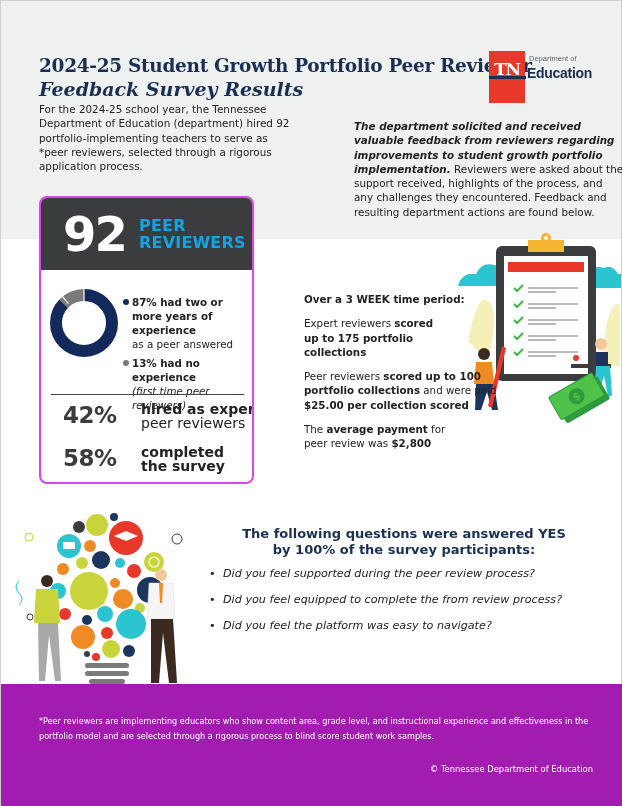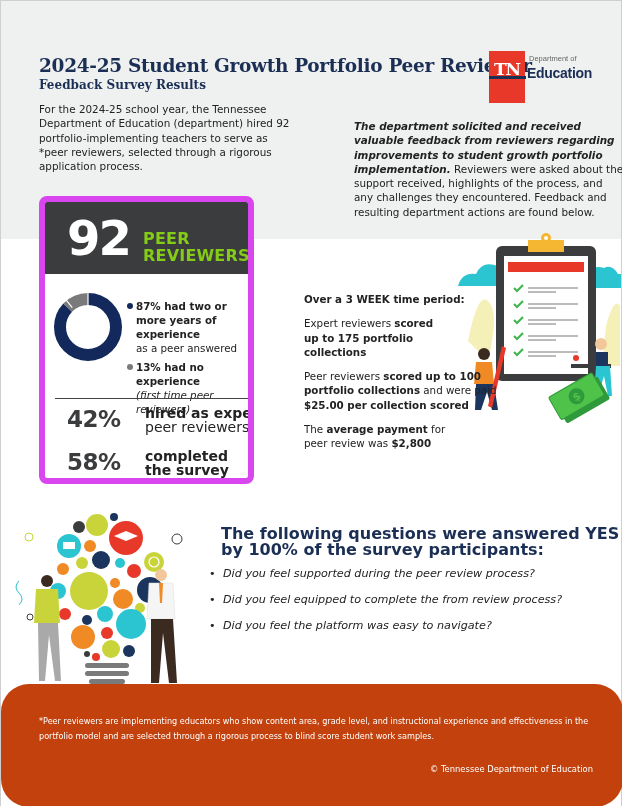--- a/index.html
+++ b/index.html
@@ -2,64 +2,64 @@
 <html><head>
 <meta charset="utf-8">
 <style>
   * { box-sizing: border-box; margin: 0; padding: 0; }
   html, body { width: 622px; height: 806px; overflow: hidden; background: #ffffff; }
   body { font-family: "DejaVu Sans", "Liberation Sans", sans-serif; color: #222; position: relative; }
   .page { position: absolute; left: 0; top: 0; width: 622px; height: 806px; border: 1px solid #cfcfcf; border-bottom: none; background: #fff; }
   .top-band { position: absolute; left: 0; top: 0; width: 620px; height: 238px; background: #eff0f0; }
 
   .title { position: absolute; left: 38px; top: 54px; font-family: "DejaVu Serif", "Liberation Serif", serif; font-size: 18.5px; color: #1b2f55; letter-spacing: -0.3px; white-space: nowrap; }
-  .subtitle { position: absolute; left: 38px; top: 77px; font-family: "DejaVu Serif", "Liberation Serif", serif; font-size: 12px; color: #1b2f55; white-space: nowrap; }
+  .subtitle { position: absolute; left: 38px; top: 77px; font-family: "DejaVu Serif", "Liberation Serif", serif; font-style: italic; font-size: 19px; color: #1b2f55; white-space: nowrap; }
 
   .logo { position: absolute; left: 488px; top: 38px; width: 110px; height: 48px; }
   .logo-box { position: absolute; left: 0; top: 0; width: 36px; height: 52px; background: #e8382a; color: #fff; font-family: "DejaVu Serif", "Liberation Serif", serif; font-weight: bold; font-size: 17px; text-align: center; line-height: 36px; letter-spacing: -1px; margin-top: 12px; }
   .logo-bar { position: absolute; left: 0; top: 37px; width: 37px; height: 3px; background: #1b2f55; }
   .logo-dept { position: absolute; left: 40px; top: 15px; font-size: 7.5px; color: #666; font-family: "Liberation Sans", sans-serif; white-space: nowrap; }
   .logo-edu { position: absolute; left: 38px; top: 26px; font-size: 14px; font-weight: bold; color: #1b2f55; font-family: "Liberation Sans", sans-serif; white-space: nowrap; letter-spacing: -0.3px; }
 
   .intro-left { position: absolute; left: 38px; top: 101px; width: 252px; font-size: 10.4px; line-height: 14.3px; color: #222; }
   .intro-right { position: absolute; left: 307px; top: 118px; width: 270px; font-size: 10.4px; line-height: 14.3px; color: #222; margin-left: 46px; }
   .intro-right b { font-style: italic; }
 
-  .card { position: absolute; left: 38px; top: 195px; width: 215px; height: 288px; border: 6px solid #d946ef; border-radius: 8px; background: #fff; overflow: hidden; }
+  .card { position: absolute; left: 38px; top: 195px; width: 215px; height: 288px; border: 2px solid #d946ef; border-radius: 8px; background: #fff; overflow: hidden; }
   .card-head { position: absolute; left: 0; top: 0; width: 100%; height: 72px; background: #3b3c3e; }
   .big92 { position: absolute; left: 22px; top: 8px; font-size: 48px; font-weight: bold; color: #fff; letter-spacing: -2px; line-height: 56px; }
-  .peer-lbl { position: absolute; left: 98px; top: 19px; font-size: 16px; font-weight: bold; color: #84cc16; line-height: 17px; letter-spacing: 0.2px; margin-top: 9px; }
+  .peer-lbl { position: absolute; left: 98px; top: 19px; font-size: 16px; font-weight: bold; color: #0ea5e9; line-height: 17px; letter-spacing: 0.2px; }
 
   .donut { position: absolute; left: 8px; top: 90px; width: 70px; height: 70px; }
   .legend { position: absolute; left: 82px; top: 97px; width: 130px; font-size: 10.3px; line-height: 14px; color: #222; }
   .legend .item { position: relative; padding-left: 9px; margin-bottom: 5px; }
   .legend .dot { position: absolute; left: 0; top: 4px; width: 6px; height: 6px; border-radius: 50%; }
   .legend b { font-weight: bold; }
   .legend i { font-style: italic; }
 
   .divider { position: absolute; left: 10px; top: 196px; width: 193px; height: 1px; background: #444; }
   .stat { position: absolute; left: 22px; width: 180px; }
   .stat-num { position: absolute; left: 0; top: 0; font-size: 23px; font-weight: bold; color: #3b3c3e; letter-spacing: -0.5px; }
   .stat-txt { position: absolute; left: 78px; top: 1px; font-size: 14px; line-height: 13.5px; color: #222; white-space: nowrap; }
   .stat-txt b { font-weight: bold; }
 
   .facts { position: absolute; left: 303px; top: 291px; width: 215px; font-size: 10.3px; line-height: 14.3px; color: #222; }
   .facts p { margin-bottom: 10px; }
   .facts b { font-weight: bold; }
 
   .illus-clip { position: absolute; left: 455px; top: 225px; width: 165px; height: 215px; }
 
-  .q-head { position: absolute; left: 220px; top: 525px; width: 400px; font-size: 16px; line-height: 15.5px; font-weight: bold; color: #1b2f55; }
+  .q-head { position: absolute; left: 203px; top: 525px; width: 400px; font-size: 13px; line-height: 15.5px; font-weight: bold; color: #1b2f55; text-align: center; }
   .q-list { position: absolute; left: 208px; top: 565px; width: 400px; list-style: none; }
   .q-list li { position: relative; padding-left: 14px; font-size: 11.2px; font-style: italic; color: #222; height: 26px; line-height: 15px; }
   .q-list li .bul { position: absolute; left: 0; top: 0; font-style: normal; }
 
   .bulb-illus { position: absolute; left: 0; top: 490px; width: 200px; height: 195px; }
 
-  .footer { position: absolute; left: 0; top: 683px; width: 622px; height: 123px; background: #c2410c; border-radius: 28px; }
+  .footer { position: absolute; left: 0; top: 683px; width: 622px; height: 123px; background: #a21caf; }
   .foot-note { position: absolute; left: 38px; top: 30px; width: 560px; font-size: 8.1px; line-height: 14.5px; color: #fff; }
   .copyright { position: absolute; left: 410px; top: 80px; width: 182px; text-align: right; font-size: 8.4px; color: #fff; white-space: nowrap; }
 </style>
 </head>
 <body>
 
 <div class="page">
   <div class="top-band"></div>
 
   <h1 class="title">2024-25 Student Growth Portfolio Peer Reviewer</h1>

